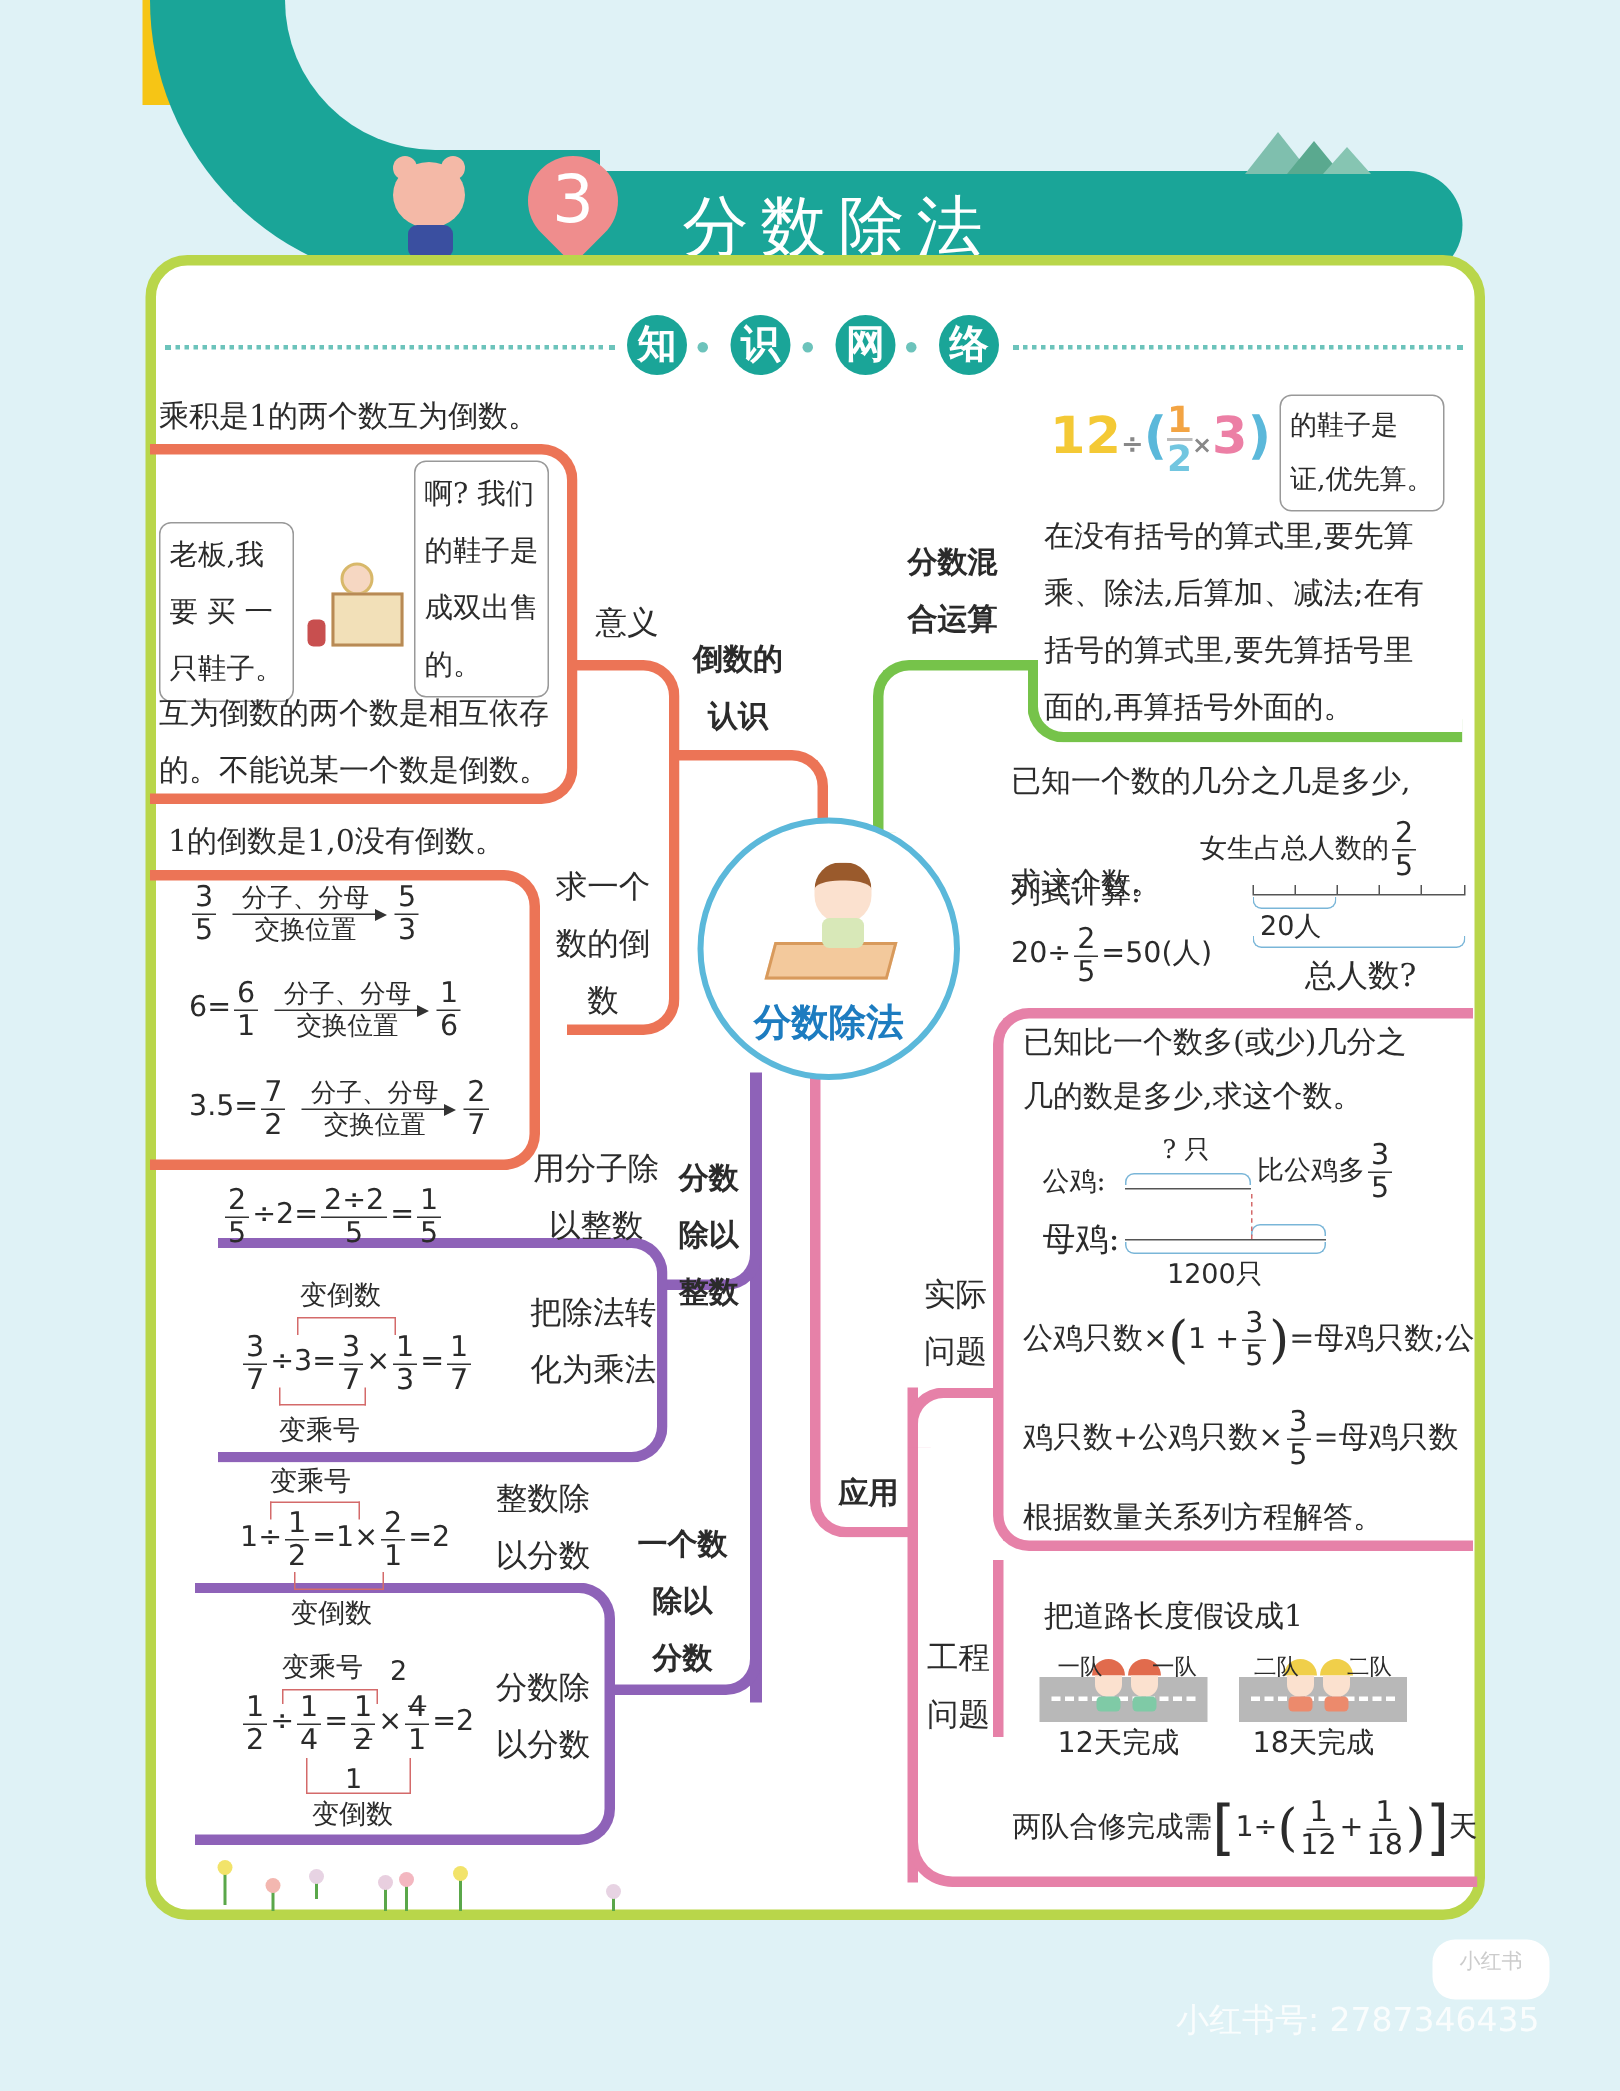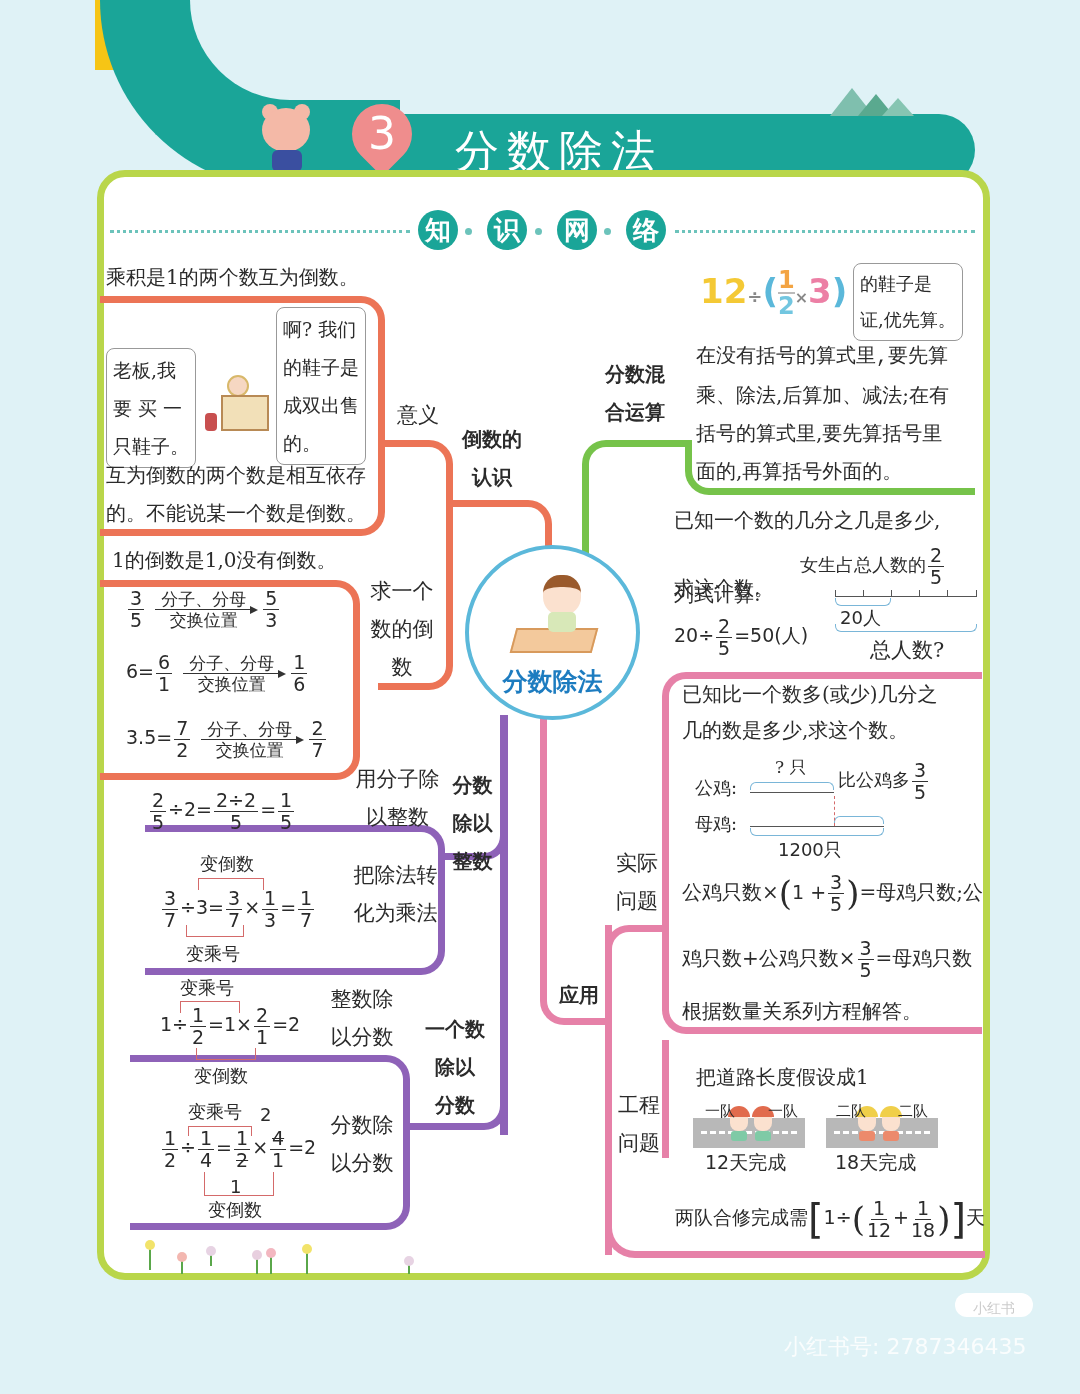--- a/index.html
+++ b/index.html
@@ -97,21 +97,21 @@
 
   .flower { position: absolute; width: 10px; height: 10px; border-radius: 50%; }
   .stem { position: absolute; width: 2px; background: #5aa74a; }
 
   .bar-line { position: absolute; border-top: 1.5px solid #555; }
   .tick { position: absolute; width: 1px; height: 6px; background: #555; }
   .brace { position: absolute; border: 1.5px solid #7ab6d8; border-top: none; height: 8px; border-radius: 0 0 6px 6px; }
   .brace-up { position: absolute; border: 1.5px solid #7ab6d8; border-bottom: none; height: 8px; border-radius: 6px 6px 0 0; }
 
   .watermark { left: 784px; top: 1332px; font-family: "DejaVu Sans", sans-serif; font-size: 22px; color: #fff; opacity: 0.85; }
-  .xhs-badge { left: 955px; top: 1293px; width: 78px; height: 24px; border-radius: 15px; background: #fff; color: #ccc; font-family: "DejaVu Sans", sans-serif; font-size: 14px; text-align: center; line-height: 30px; }
+  .xhs-badge { left: 955px; top: 1293px; width: 78px; height: 40px; border-radius: 15px; background: #fff; color: #ccc; font-family: "DejaVu Sans", sans-serif; font-size: 14px; text-align: center; line-height: 30px; }
   .redline { position: absolute; border-color: #d46a6a; border-style: solid; border-width: 0; }
 </style>
 </head>
 <body>
 
 <div class="abs swoosh-yellow"></div>
 <div class="abs swoosh-teal"></div>
 <div class="abs title-bar"></div>
 <div class="abs mountain1"></div>
 <div class="abs mountain2"></div>
@@ -315,21 +315,21 @@
 <div class="abs" style="left:700px;top:268px;font-family:'DejaVu Sans',sans-serif;font-weight:bold;font-size:34px;">
   <span style="color:#f4c935;">12</span><span style="color:#888;font-size:18px;">÷</span><span style="color:#5bb8da;">(</span><span style="display:inline-flex;flex-direction:column;vertical-align:middle;font-size:24px;line-height:1;">
       <span style="color:#f3a443;border-bottom:2px solid #bbb;">1</span>
       <span style="color:#72c6e0;">2</span>
     </span><span style="color:#888;font-size:16px;">×</span><span style="color:#ec7fa5;">3</span><span style="color:#5bb8da;">)</span>
 </div>
 <div class="bubble" style="left:853px;top:263px;font-size:18px;line-height:36px;">的鞋子是
 证,优先算。</div>
 <div class="label-bold" style="left:595px;top:355px;width:80px;">分数混
 合运算</div>
-<div class="t" style="left:696px;top:338px;line-height:38px;font-family:Liberation Mono, monospace;">在没有括号的算式里,要先算</div>
+<div class="t" style="left:696px;top:338px;line-height:38px;">在没有括号的算式里,要先算</div>
 <div class="t" style="left:696px;top:376px;line-height:38px;">乘、除法,后算加、减法;在有</div>
 <div class="t" style="left:696px;top:414px;line-height:38px;text-align:center;">括号的算式里,要先算括号里</div>
 <div class="t" style="left:696px;top:452px;line-height:38px;">面的,再算括号外面的。</div>
 
 <div class="t" style="left:674px;top:502px;line-height:36px;">已知一个数的几分之几是多少,</div>
 <div class="t" style="left:674px;top:538px;line-height:36px;margin-top:32px;">求这个数。</div>
 <div class="t" style="left:674px;top:576px;line-height:36px;">列式计算:</div>
 <div class="abs" style="left:800px;top:545px;font-size:18px;">
   <span>女生占总人数的</span><span class="frac">
       <span class="num">2</span>
@@ -359,21 +359,21 @@
 <div class="t" style="left:775px;top:754px;font-size:17px;">? 只</div>
 <div class="t" style="left:695px;top:774px;font-size:18px;">公鸡:</div>
 <div class="bar-line" style="left:750px;top:792px;width:84px;"></div>
 <div class="brace-up" style="left:750px;top:782px;width:84px;"></div>
 <div class="abs" style="left:838px;top:760px;font-size:18px;">
   <span>比公鸡多</span><span class="frac">
       <span class="num">3</span>
       <span>5</span>
     </span>
 </div>
-<div class="t" style="left:695px;top:810px;font-size:18px;">母鸡:</div>
+<div class="t" style="left:695px;top:810px;font-size:22px;">母鸡:</div>
 <div class="bar-line" style="left:750px;top:826px;width:134px;"></div>
 <div class="brace-up" style="left:834px;top:816px;width:50px;"></div>
 <div class="brace" style="left:750px;top:828px;width:134px;"></div>
 <div class="t t-sans" style="left:778px;top:836px;font-size:18px;">1200只</div>
 <div class="abs" style="left:834px;top:796px;height:30px;border-left:1px dashed #d46a6a;"></div>
 
 <div class="label" style="left:608px;top:844px;width:58px;">实际
 问题</div>
 <div class="abs" style="left:682px;top:872px;font-size:20px;">
   <span>公鸡只数×</span><span style="font-size:34px;vertical-align:middle;">(</span><span class="math">1 +</span><span class="frac">

